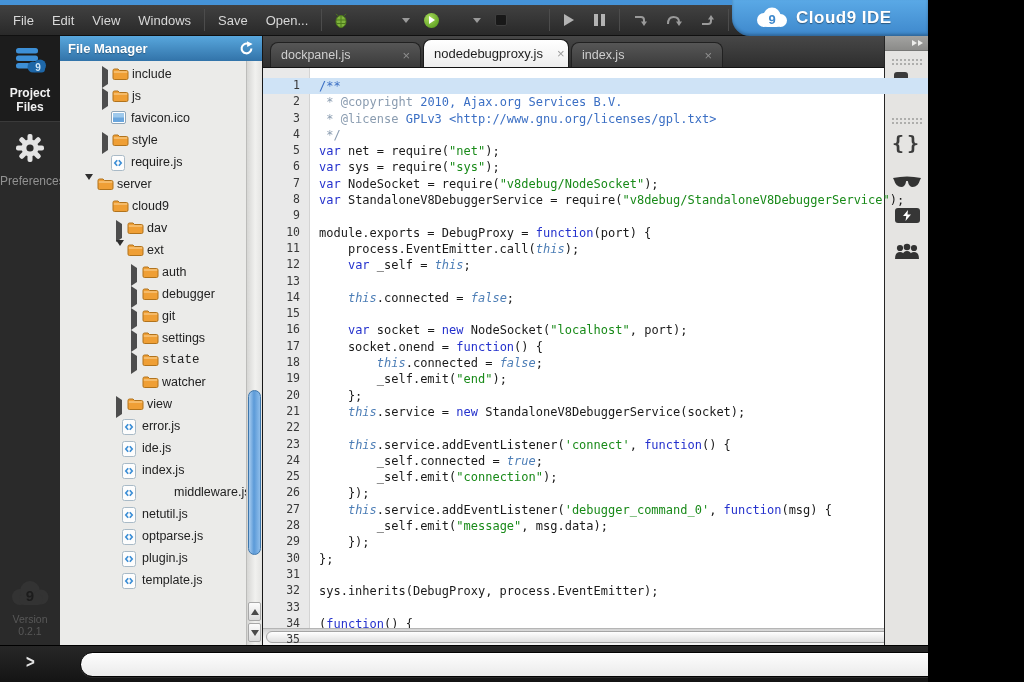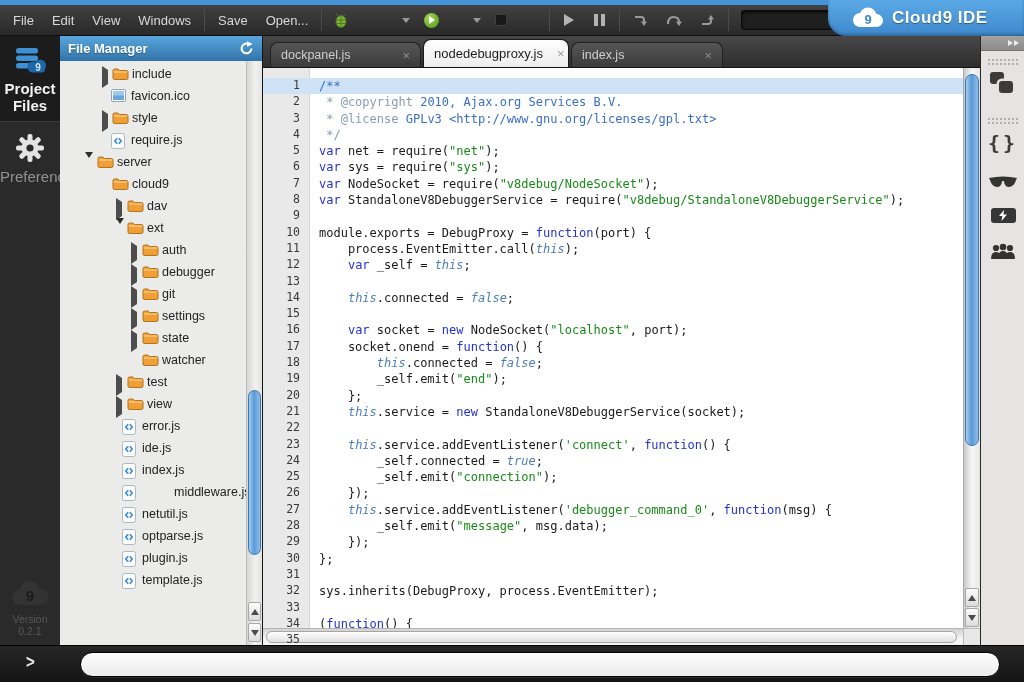--- a/index.html
+++ b/index.html
@@ -1,17 +1,17 @@
 <!DOCTYPE html>
 <html><head>
 <meta charset="utf-8">
 <style>
   html,body{margin:0;padding:0;background:#000;}
   *{box-sizing:border-box;}
-  .screen{position:relative;width:1024px;height:682px;overflow:hidden;
+  .screen{position:relative;width:928px;height:682px;overflow:hidden;
           font-family:"Liberation Sans",sans-serif;background:#a16207;}
 
   
   .topstrip{position:absolute;left:0;top:0;width:1024px;height:5px;background:#4593d8;}
   .menubar{position:absolute;left:0;top:5px;width:1024px;height:31px;
            background:linear-gradient(#414141,#292929);border-bottom:1px solid #101010;
            display:flex;align-items:center;padding-left:4px;color:#d8d8d8;font-size:13px;}
   .menu-item{padding:0 9px;cursor:default;}
   .mb-sep{width:1px;height:22px;background:#141414;border-right:1px solid #4c4c4c;margin:0 4px;}
   .mb-group{display:flex;align-items:center;padding:0 7px;gap:6px;}
@@ -37,21 +37,21 @@
              background:linear-gradient(#5aa9e6,#3e88cc);border-radius:0 0 0 18px;
              display:flex;align-items:center;padding-left:22px;gap:8px;
              box-shadow:inset 0 -2px 3px rgba(0,0,0,.25);}
   .logo-text{color:#fff;font-weight:bold;font-size:17px;letter-spacing:.5px;
              text-shadow:0 1px 1px rgba(0,0,0,.4);}
 
   
   .left-rail{position:absolute;left:0;top:36px;width:60px;height:609px;background:#2a2a2a;}
   .rail-item{width:60px;text-align:center;padding:10px 0 8px;}
   .rail-item.active{background:#1c1c1c;box-shadow:inset 0 -1px 0 #3a3a3a;}
-  .rail-label{font-size:15px;color:#929292;}
+  .rail-label{font-size:12px;margin-top:6px;color:#929292;}
   .rail-item.active .rail-label{color:#f2f2f2;font-weight:bold;}
   .rail-bottom{position:absolute;left:0;bottom:8px;width:60px;text-align:center;}
   .version-label{font-size:10.5px;color:#585858;margin-top:2px;}
 
   
   .fm-panel{position:absolute;left:60px;top:36px;width:203px;height:609px;
             background:#ebebe9;border-right:1px solid #161616;}
   .fm-header{height:25px;background:linear-gradient(#58a7dd,#3273a9);color:#fff;
              font-size:13px;font-weight:bold;display:flex;align-items:center;
              padding:0 8px;text-shadow:0 1px 1px rgba(0,0,0,.3);}
@@ -278,20 +278,28 @@
     <div class="tree">
         <div class="tree-row">
           <span class="tr-arrow" style="left: 42px;"><span class="ar-r"></span></span>
           <span class="tr-icon" style="left: 52px;"><svg width="17" height="14" viewBox="0 0 17 14">
               <path d="M1 3.5 Q1 2 2.5 2 H6 L7.5 3.5 H14.5 Q16 3.5 16 5 V11 Q16 12.5 14.5 12.5 H2.5 Q1 12.5 1 11 Z" fill="#ef9f35" stroke="#b1731c"></path>
               <path d="M1.8 5 H15.2" stroke="#f7c277" stroke-width="1.6"></path>
             </svg></span>
           <span class="tr-label" style="left: 72px;">include</span>
         </div>
         <div class="tree-row">
+          <span class="tr-arrow" style="left: 42px;"><span class="ar-r"></span></span>
+          <span class="tr-icon" style="left: 52px;"><svg width="17" height="14" viewBox="0 0 17 14">
+              <path d="M1 3.5 Q1 2 2.5 2 H6 L7.5 3.5 H14.5 Q16 3.5 16 5 V11 Q16 12.5 14.5 12.5 H2.5 Q1 12.5 1 11 Z" fill="#ef9f35" stroke="#b1731c"></path>
+              <path d="M1.8 5 H15.2" stroke="#f7c277" stroke-width="1.6"></path>
+            </svg></span>
+          <span class="tr-label" style="left: 72px;">js</span>
+        </div>
+        <div class="tree-row">
           <span class="tr-icon" style="left: 51px;"><svg width="15" height="13" viewBox="0 0 15 13">
               <rect x="0.5" y="0.5" width="14" height="12" rx="1.5" fill="#fff" stroke="#8fa6b8"></rect>
               <rect x="2" y="2" width="11" height="9" fill="#6aa6dd"></rect>
               <rect x="2" y="2" width="11" height="4.5" fill="#9ec9ec"></rect>
             </svg></span>
           <span class="tr-label" style="left: 71px;">favicon.ico</span>
         </div>
         <div class="tree-row">
           <span class="tr-arrow" style="left: 42px;"><span class="ar-r"></span></span>
           <span class="tr-icon" style="left: 52px;"><svg width="17" height="14" viewBox="0 0 17 14">
@@ -370,36 +378,28 @@
               <path d="M1.8 5 H15.2" stroke="#f7c277" stroke-width="1.6"></path>
             </svg></span>
           <span class="tr-label" style="left: 102px;">settings</span>
         </div>
         <div class="tree-row">
           <span class="tr-arrow" style="left: 71px;"><span class="ar-r"></span></span>
           <span class="tr-icon" style="left: 82px;"><svg width="17" height="14" viewBox="0 0 17 14">
               <path d="M1 3.5 Q1 2 2.5 2 H6 L7.5 3.5 H14.5 Q16 3.5 16 5 V11 Q16 12.5 14.5 12.5 H2.5 Q1 12.5 1 11 Z" fill="#ef9f35" stroke="#b1731c"></path>
               <path d="M1.8 5 H15.2" stroke="#f7c277" stroke-width="1.6"></path>
             </svg></span>
-          <span class="tr-label" style="left: 102px;">state</span>
+          <span class="tr-label" style="left: 102px; font-family: Liberation Mono, monospace;">state</span>
         </div>
         <div class="tree-row">
           <span class="tr-icon" style="left: 82px;"><svg width="17" height="14" viewBox="0 0 17 14">
               <path d="M1 3.5 Q1 2 2.5 2 H6 L7.5 3.5 H14.5 Q16 3.5 16 5 V11 Q16 12.5 14.5 12.5 H2.5 Q1 12.5 1 11 Z" fill="#ef9f35" stroke="#b1731c"></path>
               <path d="M1.8 5 H15.2" stroke="#f7c277" stroke-width="1.6"></path>
             </svg></span>
           <span class="tr-label" style="left: 102px;">watcher</span>
-        </div>
-        <div class="tree-row">
-          <span class="tr-arrow" style="left: 56px;"><span class="ar-r"></span></span>
-          <span class="tr-icon" style="left: 67px;"><svg width="17" height="14" viewBox="0 0 17 14">
-              <path d="M1 3.5 Q1 2 2.5 2 H6 L7.5 3.5 H14.5 Q16 3.5 16 5 V11 Q16 12.5 14.5 12.5 H2.5 Q1 12.5 1 11 Z" fill="#ef9f35" stroke="#b1731c"></path>
-              <path d="M1.8 5 H15.2" stroke="#f7c277" stroke-width="1.6"></path>
-            </svg></span>
-          <span class="tr-label" style="left: 87px;">test</span>
         </div>
         <div class="tree-row">
           <span class="tr-arrow" style="left: 56px;"><span class="ar-r"></span></span>
           <span class="tr-icon" style="left: 67px;"><svg width="17" height="14" viewBox="0 0 17 14">
               <path d="M1 3.5 Q1 2 2.5 2 H6 L7.5 3.5 H14.5 Q16 3.5 16 5 V11 Q16 12.5 14.5 12.5 H2.5 Q1 12.5 1 11 Z" fill="#ef9f35" stroke="#b1731c"></path>
               <path d="M1.8 5 H15.2" stroke="#f7c277" stroke-width="1.6"></path>
             </svg></span>
           <span class="tr-label" style="left: 87px;">view</span>
         </div>
         <div class="tree-row">

